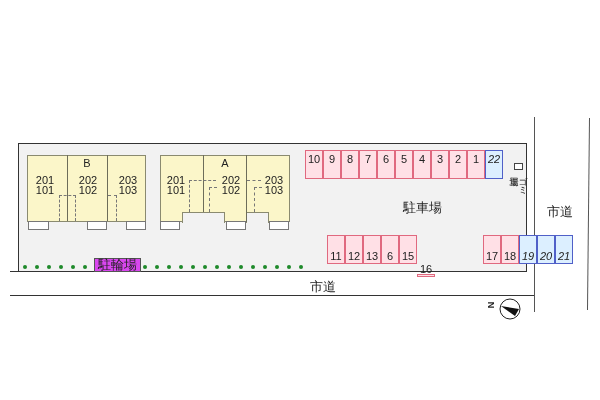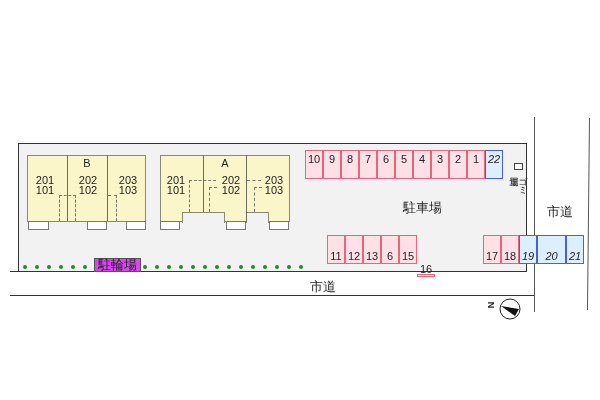--- a/index.html
+++ b/index.html
@@ -97,21 +97,21 @@
 <div class="row bot" style="left:327px;top:235px;height:29px;">
   <div class="spot red" style="width:18px;">11</div>
   <div class="spot red" style="width:18px;">12</div>
   <div class="spot red" style="width:18px;">13</div>
   <div class="spot red" style="width:18px;">6</div>
   <div class="spot red" style="width:18px;">15</div>
   <div class="spot red" style="width:18px;margin-top:39px;">16</div>
   <div class="spot red" style="width:18px;margin-left:48px;">17</div>
   <div class="spot red" style="width:18px;">18</div>
   <div class="spot blue" style="width:18px;">19</div>
-  <div class="spot blue" style="width:29px;">20</div>
+  <div class="spot blue" style="width:18px;">20</div>
   <div class="spot blue" style="width:18px;">21</div>
 </div>
 
 <div class="abs" style="left:509px;top:163px;width:16px;height:34px;">
   <div class="abs" style="left:5px;top:0;width:9px;height:7px;border:1px solid #444;background:#fff;box-sizing:border-box;"></div>
   <div class="abs" style="left:0;top:7px;display:flex;flex-direction:row-reverse;font-size:9px;line-height:9px;font-family:'DejaVu Sans',sans-serif;">
     <span style="writing-mode:vertical-rl;">ゴミ</span>
     <span style="writing-mode:vertical-rl;">置場</span>
   </div>
 </div>

